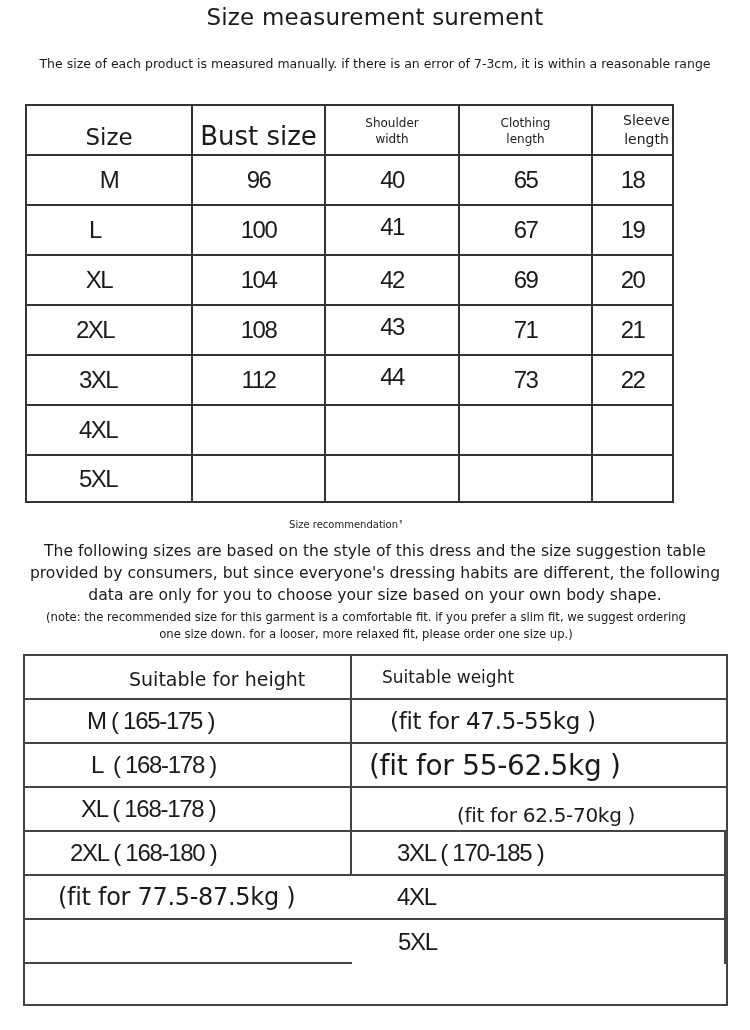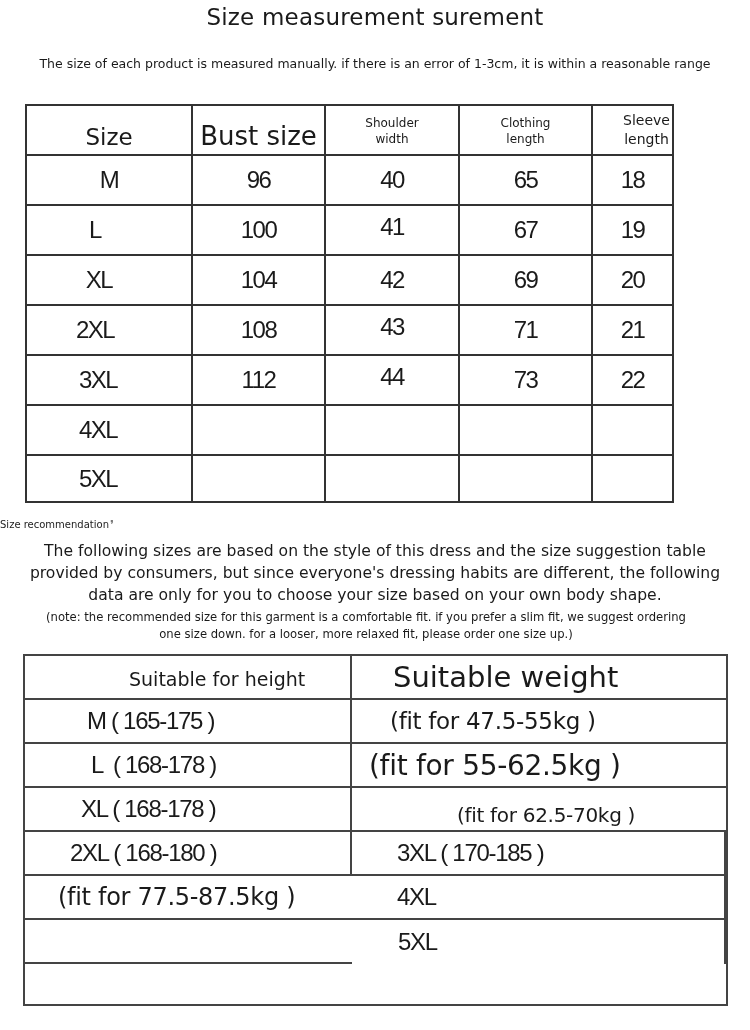--- a/index.html
+++ b/index.html
@@ -55,21 +55,21 @@
     }
     .t1-cell.last-col { border-right: none; }
     .t1-cell.last-row { border-bottom: none; }
     .t1-head-size { font-family: "DejaVu Sans", sans-serif; font-size: 23px; letter-spacing: 0; padding-top: 14px; }
     .t1-head-bust { font-family: "DejaVu Sans", sans-serif; font-size: 26px; letter-spacing: 0; padding-top: 12px; }
     .t1-head-small { font-family: "DejaVu Sans", sans-serif; font-size: 12px; letter-spacing: 0; line-height: 16px; padding-top: 2px; }
     .t1-head-sleeve { font-family: "DejaVu Sans", sans-serif; font-size: 14px; letter-spacing: 0; line-height: 19px; padding-top: 0; padding-left: 30px; }
 
     .rec-label {
       left: 0; top: 518px; width: 692px;
-      text-align: left;
+      text-align: center;
       font-size: 10px;
       color: #222;
     }
     .rec-mark {
       display: inline-block;
       font-size: 12px;
       color: #777;
       margin-left: 1px;
       vertical-align: -1px;
     }
@@ -105,33 +105,33 @@
       border-right: 2px solid #444;
       border-bottom: 2px solid #444;
       display: flex;
       align-items: center;
       color: #1a1a1a;
       white-space: nowrap;
     }
     .t2-cell.right { border-right: none; }
     .t2-cell.last-row { border-bottom: none; }
     .t2-h1 { font-size: 19px; padding-left: 104px; padding-top: 4px; }
-    .t2-h2 { font-size: 29px; padding-left: 41px; }
+    .t2-h2 { font-size: 17px; padding-left: 30px; }
     .t2-size {
       font-family: "Liberation Sans Narrow", "Liberation Sans", sans-serif;
       font-size: 24px;
       letter-spacing: -1.3px;
     }
     .t2-weight { font-family: "DejaVu Sans", sans-serif; letter-spacing: -0.3px; }
   </style>
 </head>
 <body>
 
 <div class="abs title">Size measurement surement</div>
-<div class="abs subtitle">The size of each product is measured manually. if there is an error of 1-3cm, it is within a reasonable range</div>
+<div class="abs subtitle">The size of each product is measured manually. if there is an error of 7-3cm, it is within a reasonable range</div>
 
 <div class="abs t1">
   <div class="t1-grid">
 
     <div class="t1-cell t1-head-size">
         <span>Size</span>
       </div>
     <div class="t1-cell t1-head-bust">
         <span>Bust size</span>
       </div>

